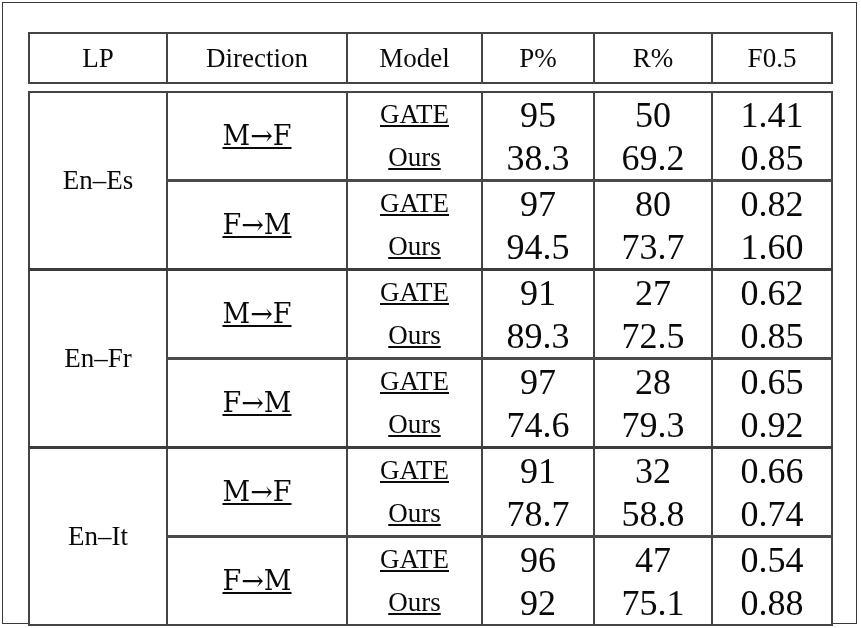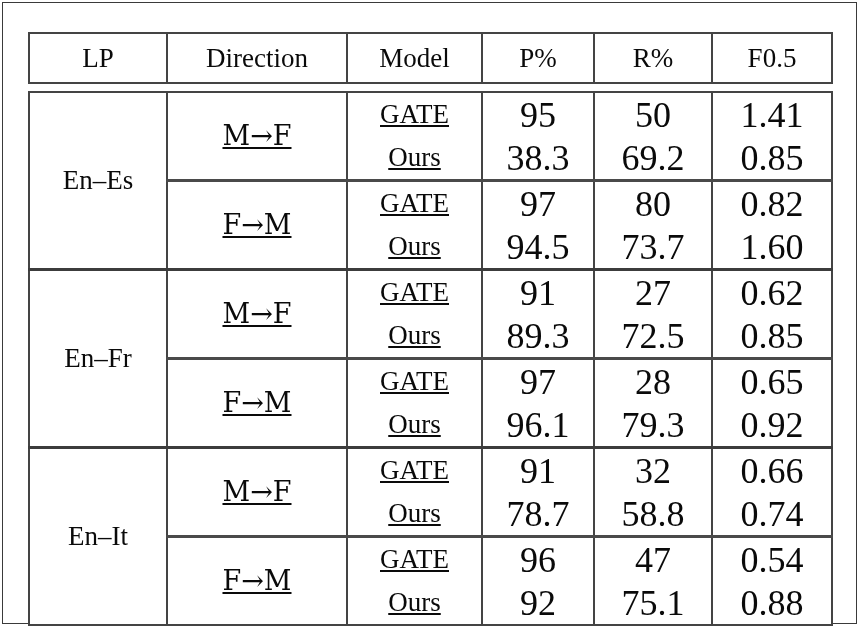--- a/index.html
+++ b/index.html
@@ -167,21 +167,21 @@
           </tr>
           <tr class="data-row pair-first pair-start">
             <td rowspan="2" class="dir-cell"><span class="arrow">F→M</span></td>
             <td class="model-cell nohr-b">GATE</td>
             <td class="num nohr-b b">97</td>
             <td class="num nohr-b">28</td>
             <td class="num nohr-b">0.65</td>
           </tr>
           <tr class="data-row pair-second">
             <td class="model-cell nohr">Ours</td>
-            <td class="num nohr">96.1</td>
+            <td class="num nohr">74.6</td>
             <td class="num nohr b">79.3</td>
             <td class="num nohr b">0.92</td>
           </tr>
           <tr class="data-row pair-first block-start">
             <td rowspan="4" class="lp-cell">En–It</td>
             <td rowspan="2" class="dir-cell"><span class="arrow">M→F</span></td>
             <td class="model-cell nohr-b">GATE</td>
             <td class="num nohr-b b">91</td>
             <td class="num nohr-b">32</td>
             <td class="num nohr-b">0.66</td>

